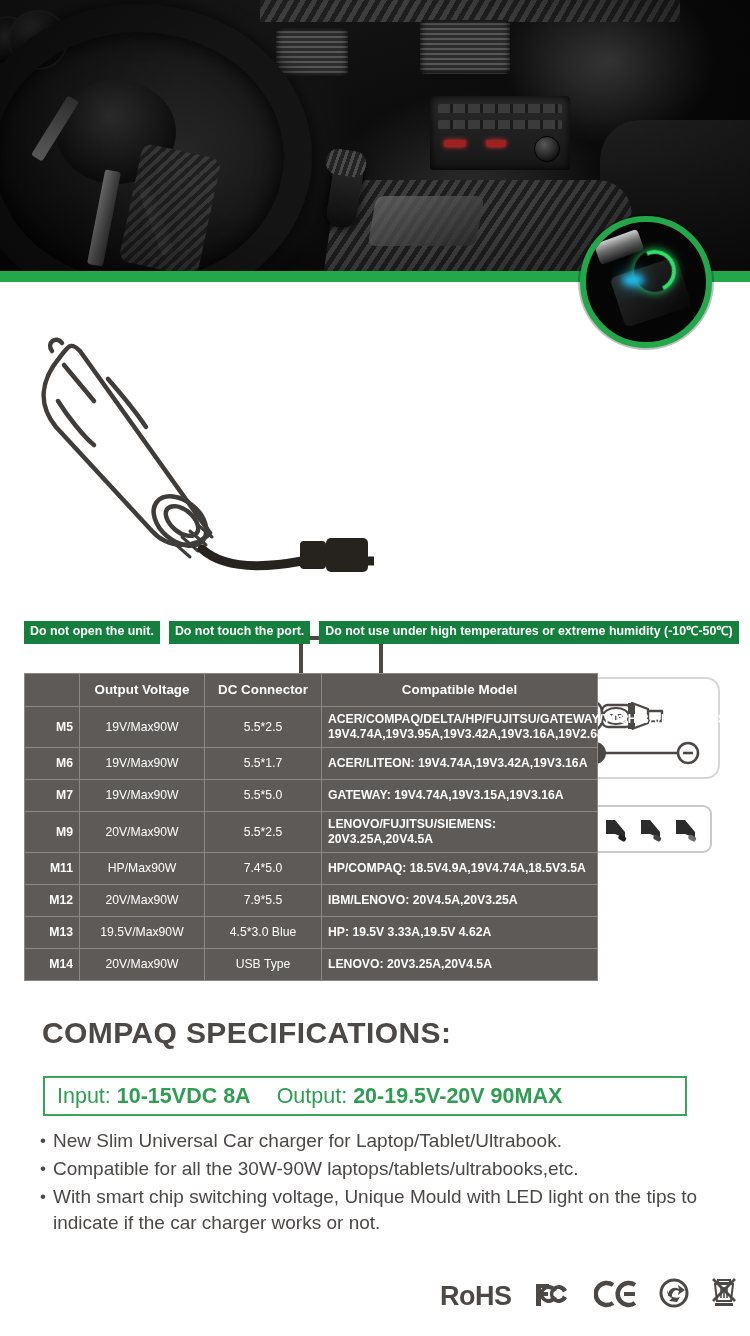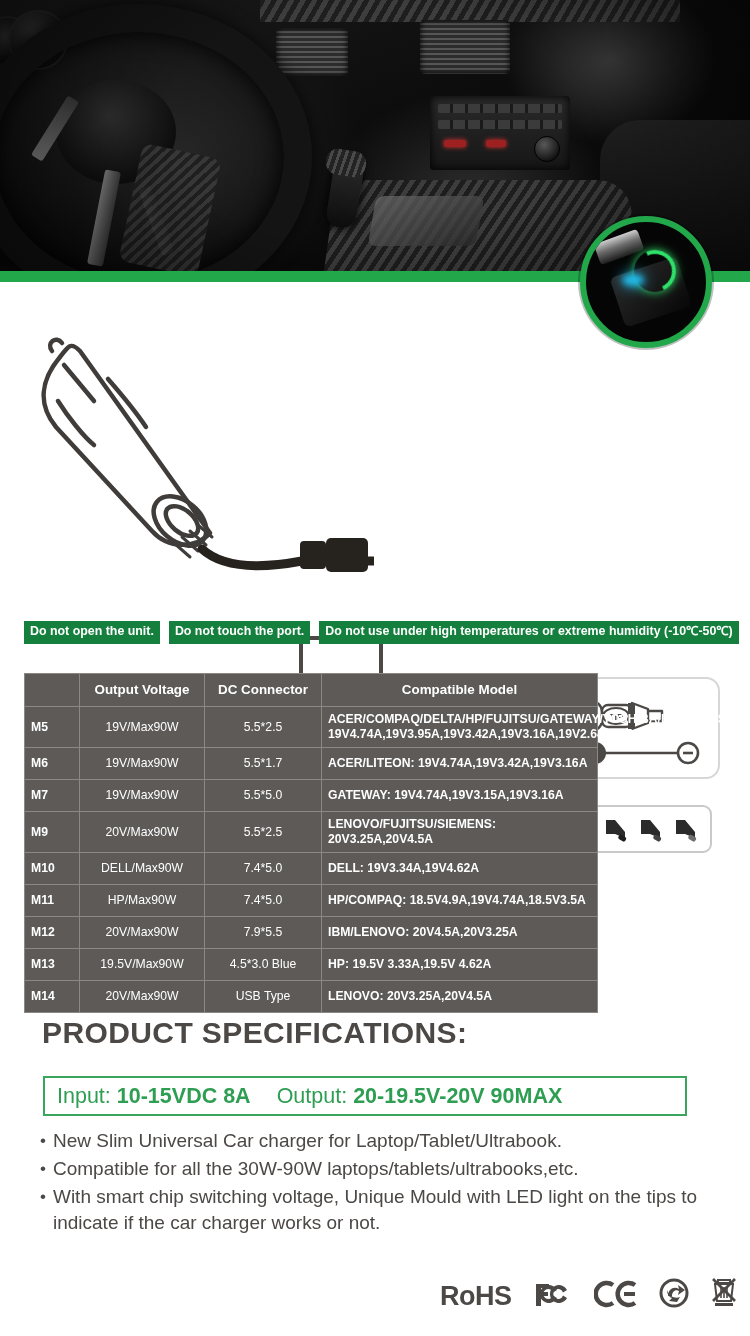--- a/index.html
+++ b/index.html
@@ -105,21 +105,21 @@
   .warnings{position:absolute;left:24px;top:621px;display:flex;gap:9px;}
   .warn{background:#15803d;color:#fff;font-size:12.4px;font-weight:bold;
     padding:4px 6px 5px;white-space:nowrap;line-height:1.1;}
 
   
   .spec-table{position:absolute;left:24px;top:673px;width:574px;
     border-collapse:collapse;background:#5d5a58;color:#fff;table-layout:fixed;}
   .spec-table td,.spec-table th{border:1px solid #8b8785;padding:5px 6px;
     font-size:12.2px;line-height:1.22;vertical-align:middle;}
   .spec-table thead th{font-size:13.4px;font-weight:bold;padding:8px 6px;text-align:center;}
-  .col-code{width:42px;text-align:left;font-weight:bold;font-size:12.6px;}
+  .col-code{width:42px;text-align:right;font-weight:bold;font-size:12.6px;}
   .col-volt{width:112px;text-align:center;}
   .col-conn{width:104px;text-align:center;}
   .col-model{text-align:left;font-weight:bold;}
   .spec-table tbody td{height:21px;}
 
   
   .spec-title{position:absolute;left:42px;top:1016px;font-size:30px;font-weight:bold;
     letter-spacing:.4px;color:#4b4846;}
   .spec-box{position:absolute;left:43px;top:1076px;width:644px;height:40px;
     border:2px solid #3aa55c;box-sizing:border-box;display:flex;align-items:center;
@@ -346,26 +346,20 @@
         <td class="col-conn">5.5*5.0</td>
         <td class="col-model">GATEWAY: 19V4.74A,19V3.15A,19V3.16A</td>
       </tr>
       <tr>
         <td class="col-code">M9</td>
         <td class="col-volt">20V/Max90W</td>
         <td class="col-conn">5.5*2.5</td>
         <td class="col-model">LENOVO/FUJITSU/SIEMENS: 20V3.25A,20V4.5A</td>
       </tr>
       <tr>
-        <td class="col-code">M10</td>
-        <td class="col-volt">DELL/Max90W</td>
-        <td class="col-conn">7.4*5.0</td>
-        <td class="col-model">DELL: 19V3.34A,19V4.62A</td>
-      </tr>
-      <tr>
         <td class="col-code">M11</td>
         <td class="col-volt">HP/Max90W</td>
         <td class="col-conn">7.4*5.0</td>
         <td class="col-model">HP/COMPAQ: 18.5V4.9A,19V4.74A,18.5V3.5A</td>
       </tr>
       <tr>
         <td class="col-code">M12</td>
         <td class="col-volt">20V/Max90W</td>
         <td class="col-conn">7.9*5.5</td>
         <td class="col-model">IBM/LENOVO: 20V4.5A,20V3.25A</td>
@@ -378,21 +372,21 @@
       </tr>
       <tr>
         <td class="col-code">M14</td>
         <td class="col-volt">20V/Max90W</td>
         <td class="col-conn">USB Type</td>
         <td class="col-model">LENOVO: 20V3.25A,20V4.5A</td>
       </tr>
     </tbody>
 </table>
 
-<div class="spec-title">PRODUCT SPECIFICATIONS:</div>
+<div class="spec-title">COMPAQ SPECIFICATIONS:</div>
 
 <div class="spec-box">
   <span class="lbl">Input:</span>
   <span class="val">10-15VDC 8A</span>
   <span class="gap"></span>
   <span class="lbl">Output:</span>
   <span class="val">20-19.5V-20V 90MAX</span>
 </div>
 
 <div class="bullets" id="bullets">

